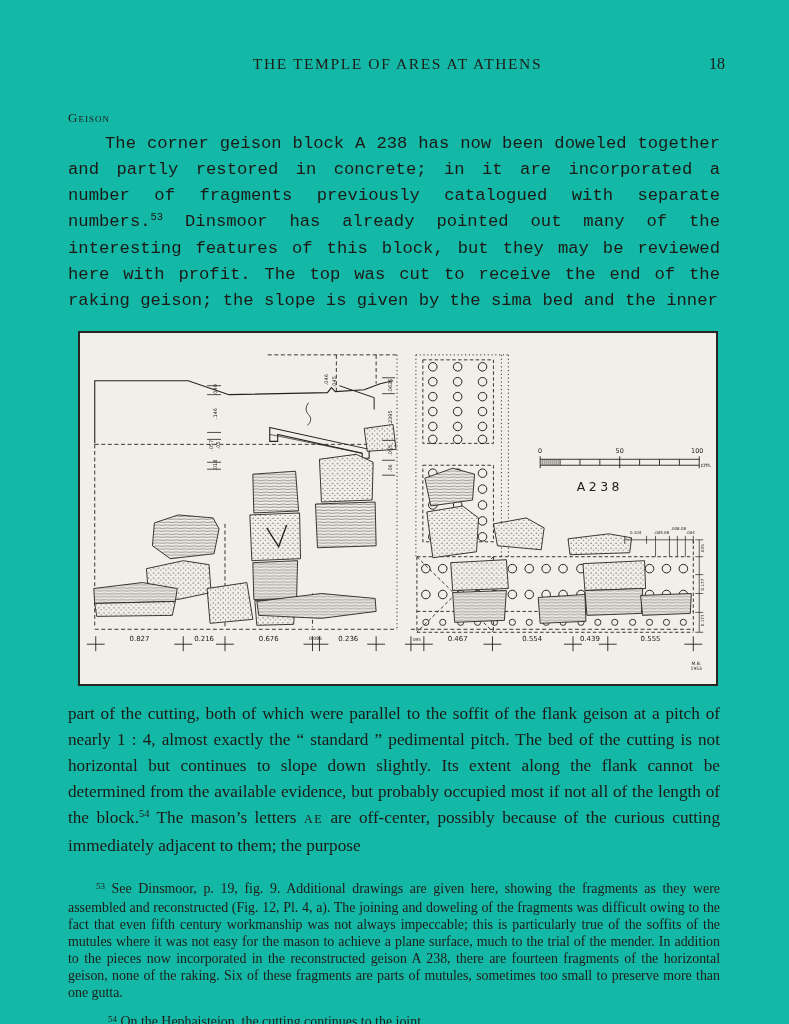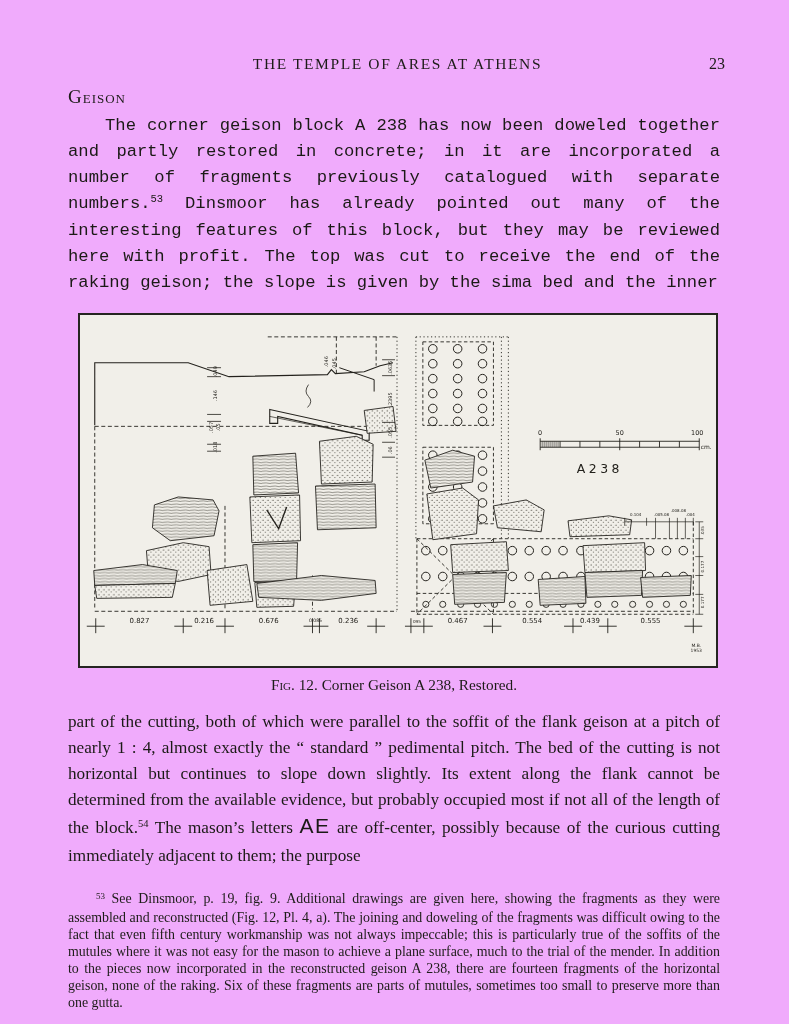--- a/index.html
+++ b/index.html
@@ -1,45 +1,45 @@
 <!DOCTYPE html>
 <html><head>
 <meta charset="utf-8">
 <style>
   html,body{margin:0;padding:0;background:#e9e6df;}
-  .page{position:relative;width:789px;height:1024px;background:#f0abfc;color:#1d1c18;
+  .page{position:relative;width:789px;height:1024px;background:#14b8a6;color:#1d1c18;
         font-family:"Liberation Serif",serif;box-sizing:border-box;
         padding:55px 62px 4px 68px;overflow:hidden;}
   .hdr{position:relative;height:22px;}
   .hdr-title{display:block;text-align:center;font-size:15.5px;letter-spacing:1.6px;}
   .hdr-pageno{position:absolute;right:2px;top:0;font-size:16px;}
-  .sect{margin-top:9px;font-variant:small-caps;font-size:19px;letter-spacing:1px;}
+  .sect{margin-top:33px;font-variant:small-caps;font-size:13px;letter-spacing:1px;}
   .para{width:652px;font-size:17.2px;line-height:26px;text-align:justify;color:#1b1a16;}
   .p1{margin-top:5px;text-indent:37px;font-family:Liberation Mono, monospace;}
   .p2{margin-top:15px;}
   .bsup{font-size:10.5px;position:relative;top:-6px;letter-spacing:0;}
   .fsup{font-size:9px;position:relative;top:-4px;}
-  .mason{font-family:Liberation Sans, sans-serif;font-size:21px;letter-spacing:1.5px;}
+  .mason{font-family:Liberation Serif, serif;font-size:12px;letter-spacing:1.5px;}
   .figbox{margin:10px 0 0 10px;width:636px;height:351px;border:2px solid #262521;
           background:#f1efe9;}
   .figbox svg{display:block;width:632px;height:347px;margin:0 auto;}
   .caption{width:652px;margin-top:8px;text-align:center;font-size:15.3px;}
   .caption .sc{font-variant:small-caps;}
   .fnotes{margin-top:21px;width:652px;font-size:13.9px;line-height:17px;text-align:justify;}
   .fn{text-indent:28px;}
   svg text{font-family:"DejaVu Sans",sans-serif;fill:#23211c;}
 </style>
 </head>
 <body>
 
 <div class="page">
 
   <div class="hdr">
     <span class="hdr-title">THE TEMPLE OF ARES AT ATHENS</span>
-    <span class="hdr-pageno">23</span>
+    <span class="hdr-pageno">18</span>
   </div>
 
   <div class="sect">Geison</div>
 
   <p class="para p1"><span>The corner geison block A 238 has now been doweled together and partly restored in concrete; in it are incorporated a number of fragments previously catalogued with separate numbers.</span><span class="bsup">53</span><span> Dinsmoor has already pointed out many of the interesting features of this block, but they may be reviewed here with profit.  The top was cut to receive the end of the raking geison; the slope is given by the sima bed and the inner</span></p>
 
   <div class="figbox">
     <svg viewBox="0 0 634 349">
       <defs>
         <pattern id="stip" width="5" height="5" patternUnits="userSpaceOnUse">
@@ -294,21 +294,20 @@
         <text x="571" y="310">0.555</text>
       </g>
 
       <g font-size="4.5" text-anchor="middle">
         <text x="617" y="334">M.B.</text>
         <text x="617" y="339">1953</text>
       </g>
     </svg>
   </div>
 
-  <p class="caption"><span class="sc">Fig.</span><span> 12.  Corner Geison A 238, Restored.</span></p>
 
   <p class="para p2"><span>part of the cutting, both of which were parallel to the soffit of the flank geison at a pitch of nearly 1 : 4, almost exactly the “ standard ” pedimental pitch.  The bed of the cutting is not horizontal but continues to slope down slightly.  Its extent along the flank cannot be determined from the available evidence, but probably occupied most if not all of the length of the block.</span><span class="bsup">54</span><span> The mason’s letters </span><span class="mason">ΑΕ</span><span> are off-center, possibly because of the curious cutting immediately adjacent to them; the purpose</span></p>
 
   <div class="fnotes">
     <p class="fn" style="margin:0"><span class="fsup">53</span><span> See Dinsmoor, p. 19, fig. 9.  Additional drawings are given here, showing the fragments as they were assembled and reconstructed (Fig. 12, Pl. 4, a).  The joining and doweling of the fragments was difficult owing to the fact that even fifth century workmanship was not always impeccable; this is particularly true of the soffits of the mutules where it was not easy for the mason to achieve a plane surface, much to the trial of the mender.  In addition to the pieces now incorporated in the reconstructed geison A 238, there are fourteen fragments of the horizontal geison, none of the raking.  Six of these fragments are parts of mutules, sometimes too small to preserve more than one gutta.</span></p>
     <p class="fn" style="margin:12px"><span class="fsup">54</span><span> On the Hephaisteion, the cutting continues to the joint.</span></p>
   </div>
 
 </div>
 

